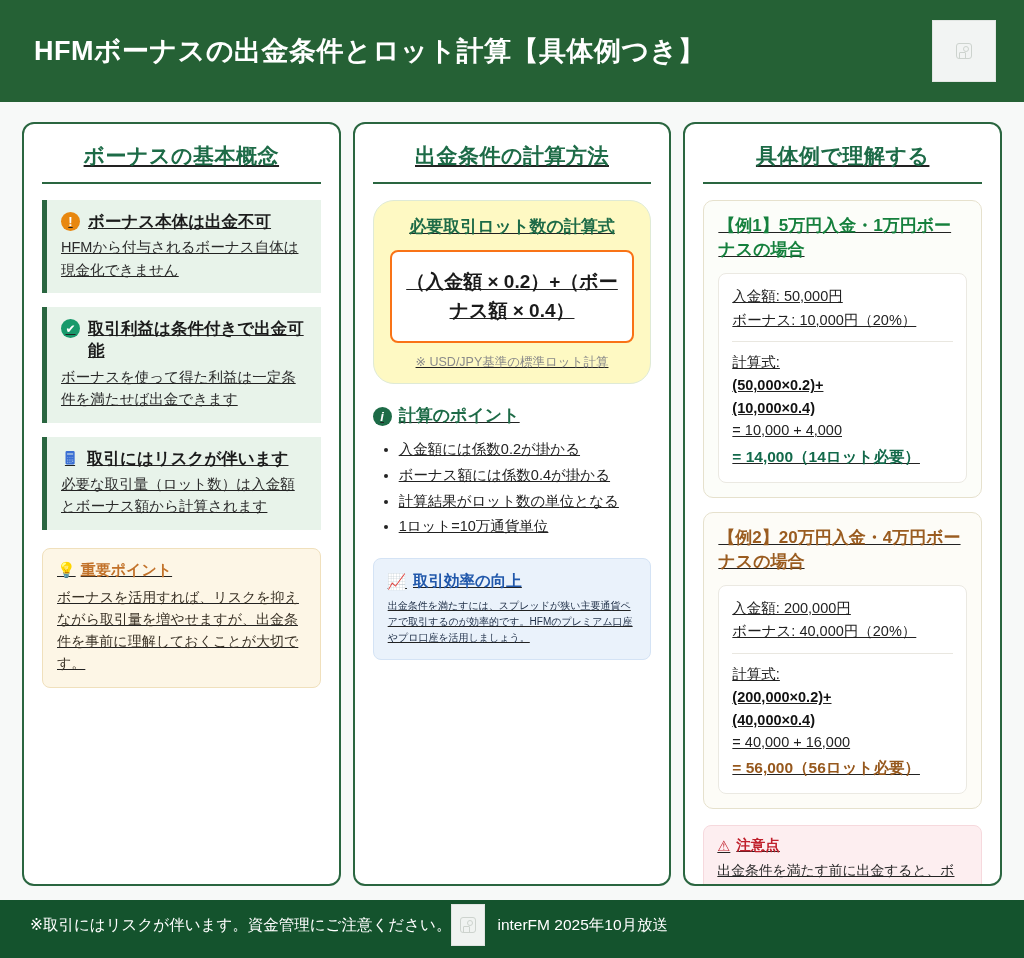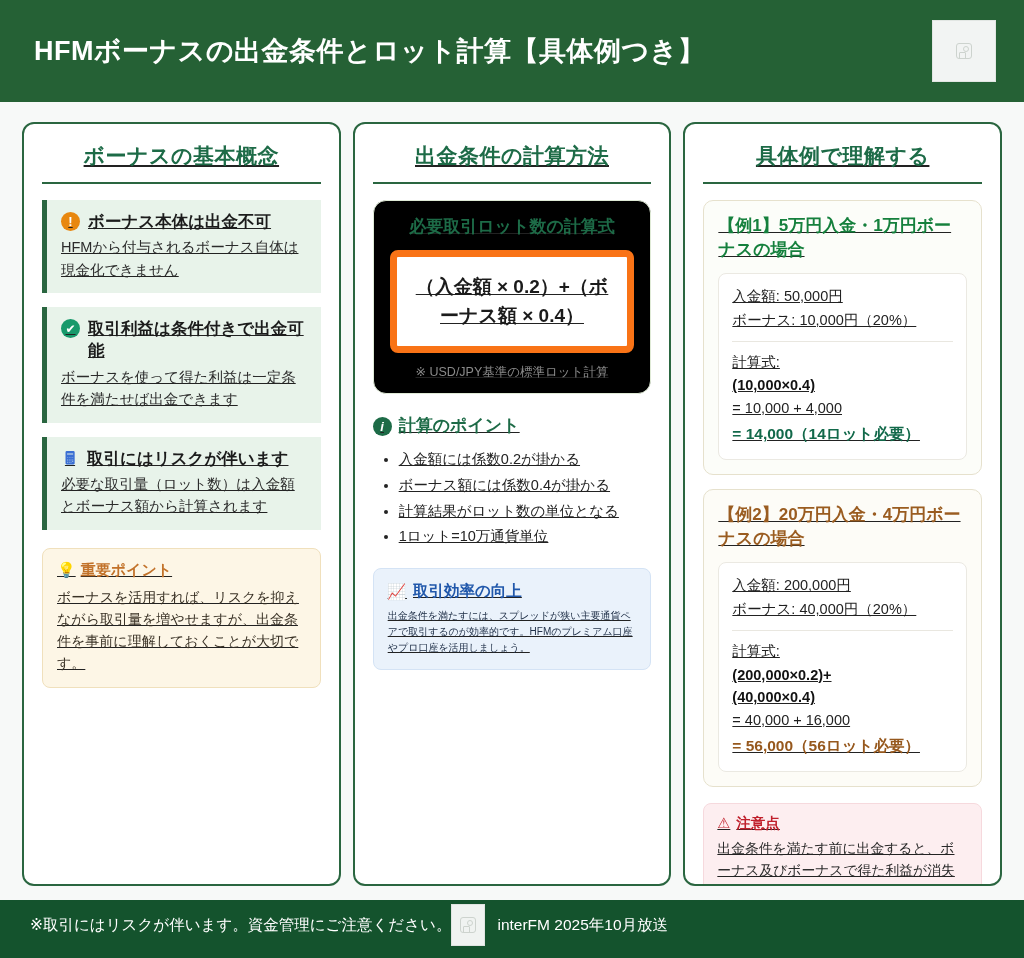--- a/index.html
+++ b/index.html
@@ -194,36 +194,36 @@
     margin-bottom: 6px;
   }
   .tip-body {
     font-size: 14px;
     line-height: 1.58;
     color: #3a3226;
   }
 
   
   .formula-box {
-    background: #000000;
+    background: #fef9c3;
     border: 1px solid #dfead6;
-    border-radius: 13px;
+    border-radius: 21px;
     padding: 14px 16px 12px 16px;
     margin-bottom: 20px;
   }
   .formula-title {
     text-align: center;
     color: #1d6b47;
     font-weight: bold;
     font-size: 17px;
     margin-bottom: 12px;
   }
   .formula-inner {
     background: #ffffff;
-    border: 7px solid #f97316;
+    border: 2px solid #f97316;
     border-radius: 8px;
     padding: 16px 12px;
     text-align: center;
     font-size: 19px;
     font-weight: bold;
     line-height: 1.5;
     color: #1b1b1b;
   }
   .formula-note {
     text-align: center;
@@ -467,20 +467,21 @@
       <div class="col-title">具体例で理解する</div>
       <hr class="col-rule">
 
       <div class="example-card green">
         <div class="example-title">【例1】5万円入金・1万円ボーナスの場合</div>
         <div class="example-inner">
           <div class="ex-line">入金額: 50,000円</div>
           <div class="ex-line">ボーナス: 10,000円（20%）</div>
           <hr class="ex-div">
           <div class="ex-calc-label">計算式:</div>
+          <div class="ex-calc-bold">(50,000×0.2)+</div>
           <div class="ex-calc-bold">(10,000×0.4)</div>
           <div class="ex-line">= 10,000 + 4,000</div>
           <div class="ex-result">= 14,000（14ロット必要）</div>
         </div>
       </div>
 
       <div class="example-card brown">
         <div class="example-title">【例2】20万円入金・4万円ボーナスの場合</div>
         <div class="example-inner">
           <div class="ex-line">入金額: 200,000円</div>

